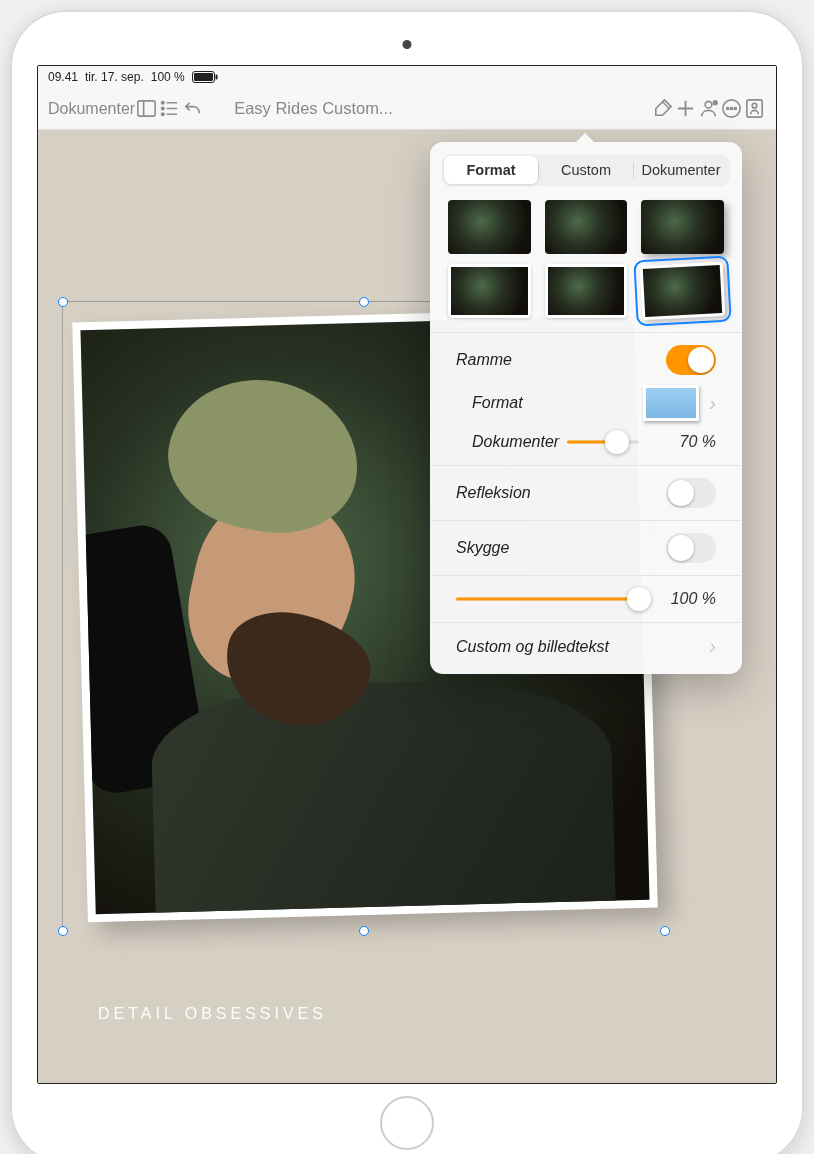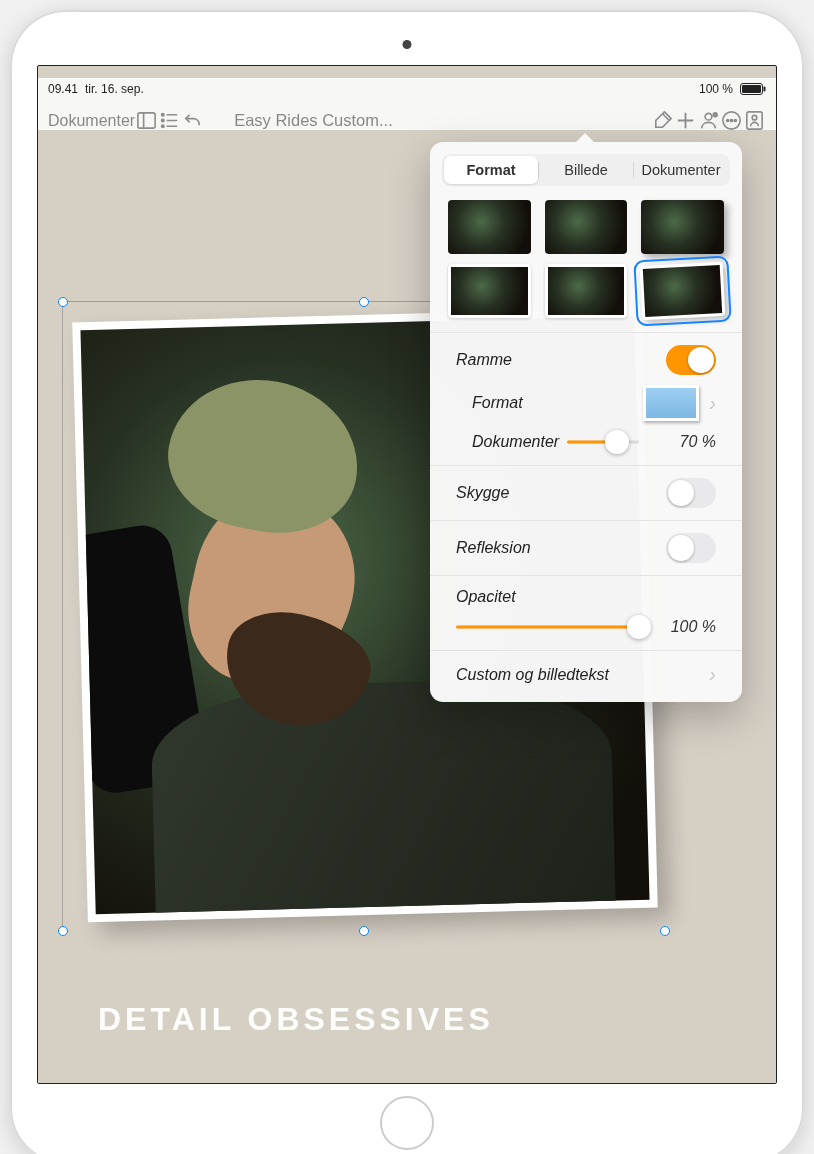--- a/index.html
+++ b/index.html
@@ -32,26 +32,25 @@
     width: 100%; height: 100%;
     border: 1.5px solid #222;
     border-radius: 2px;
     position: relative;
     overflow: hidden;
     background: #d6cfc4;
   }
   
   .status {
     height: 22px;
-    display:flex; align-items:center; justify-content:space-between;
+    display:flex; align-items:center; justify-content:flex-start;
     padding: 0 10px;
     font-size:12px; color:#222;
     background: rgba(249,249,249,0.95);
     border-bottom: 0;
-    margin-top: 12px;
   }
   .status .left, .status .right { display:flex; gap:7px; align-items:center;}
   
   .toolbar {
     height: 42px;
     display:flex; align-items:center;
     padding: 0 10px;
     background: rgba(249,249,249,0.95);
     border-bottom: 1px solid rgba(0,0,0,0.1);
     color:#888;
@@ -115,23 +114,23 @@
     width: 603px; height: 630px;
     border-top: 1px solid rgba(120,120,120,0.6);
     border-left: 1px solid rgba(120,120,120,0.5);
     pointer-events:none;
   }
   .handle {
     position:absolute; width:10px; height:10px; border-radius:50%;
     background:#fff; border:1px solid #0a84ff;
   }
   .caption-text {
-    position:absolute; left:60px; bottom: 45px;
+    position:absolute; left:60px; bottom: 60px;
     color:rgba(255,255,255,0.95);
-    font-size:32px; letter-spacing:4px; font-weight:700;
+    font-size:16px; letter-spacing:4px; font-weight:400;
   }
   
   .popover {
     position:absolute;
     right: 34px;
     top: 76px;
     width: 312px;
     background: rgba(249,249,249,0.98);
     border-radius: 13px;
     box-shadow: 0 14px 40px rgba(0,0,0,0.25);
@@ -230,21 +229,21 @@
 
 <div class="ipad">
   <div class="camera"></div>
   <div class="home-btn"></div>
 
   <div class="screen">
 
     <div class="status">
       <div class="left">
         <span>09.41</span>
-        <span>tir. 16. sep.</span>
+        <span>tir. 17. sep.</span>
       </div>
       <div class="right">
         <span class="wifi-icon">
           <svg viewBox="0 0 20 14">
               <path d="M10 12.5a1.4 1.4 0 100-2.8 1.4 1.4 0 000 2.8zM3 5.5a10 10 0 0114 0l-1.5 1.5a7.8 7.8 0 00-11 0L3 5.5zm3 3a5.7 5.7 0 018 0L12.5 10a3.6 3.6 0 00-5 0L6 8.5z" fill="#222"></path>
             </svg>
         </span>
         <span>100 %</span>
         <span class="batt">
           <svg width="26" height="12" viewBox="0 0 26 12">
@@ -335,21 +334,21 @@
         <div class="handle" style="left:50%;bottom:-5px;margin-left:-5px"></div>
         <div class="handle" style="right:-5px;bottom:-5px"></div>
       </div>
       <div class="caption-text">DETAIL OBSESSIVES</div>
     </div>
 
     <div class="popover">
       <div class="seg">
         <div class="seg-item active">Format</div>
         <div class="sep"></div>
-        <div class="seg-item">Billede</div>
+        <div class="seg-item">Custom</div>
         <div class="sep"></div>
         <div class="seg-item">Dokumenter</div>
       </div>
 
       <div class="style-grid">
         <div class="thumb"></div>
         <div class="thumb"></div>
         <div class="thumb shadowed"></div>
         <div class="thumb framed">
             <div class="timg"></div>
@@ -384,40 +383,37 @@
               <div class="fill" id="scale-fill" style="width: 70%;"></div>
               <div class="thumb-s" id="scale-thumb" style="left: 70%;"></div>
             </div>
             <span class="pct">70 %</span>
           </div>
         </div>
       </div>
 
       <div class="section">
         <div class="row">
+          <span>Refleksion</span>
+          <div class="toggle">
+              <div class="knob"></div>
+            </div>
+        </div>
+      </div>
+
+      <div class="section">
+        <div class="row">
           <span>Skygge</span>
           <div class="toggle">
               <div class="knob"></div>
             </div>
         </div>
       </div>
 
       <div class="section">
-        <div class="row">
-          <span>Refleksion</span>
-          <div class="toggle">
-              <div class="knob"></div>
-            </div>
-        </div>
-      </div>
-
-      <div class="section">
-        <div class="row">
-          <span>Opacitet</span>
-        </div>
         <div class="slider-row">
           <div class="slider">
             <div class="track"></div>
             <div class="fill" id="op-fill" style="width: 100%;"></div>
             <div class="thumb-s" id="op-thumb" style="left: 100%;"></div>
           </div>
           <span class="pct">100 %</span>
         </div>
       </div>
 

